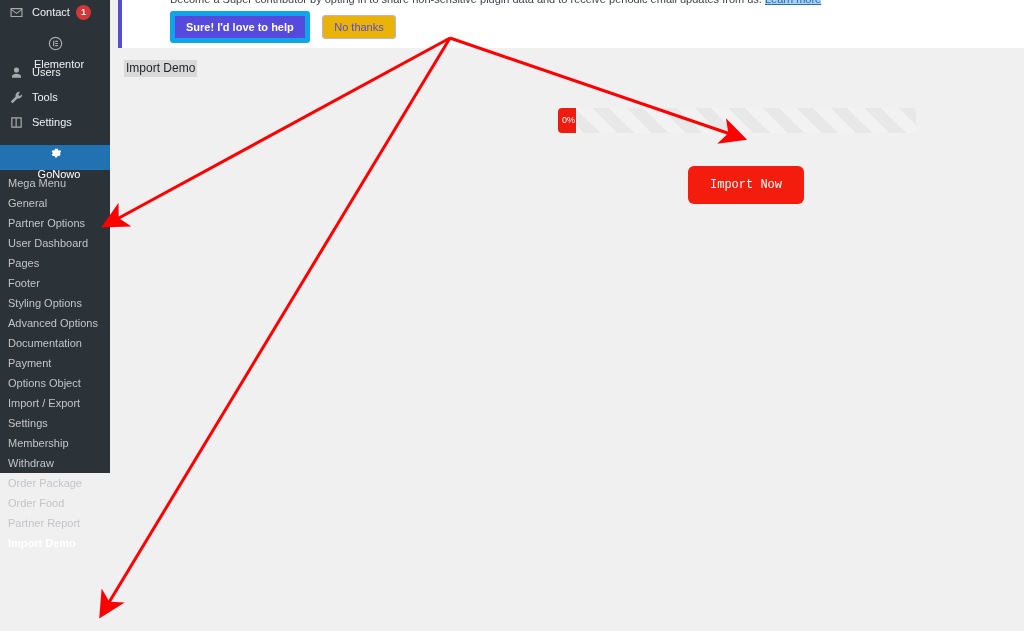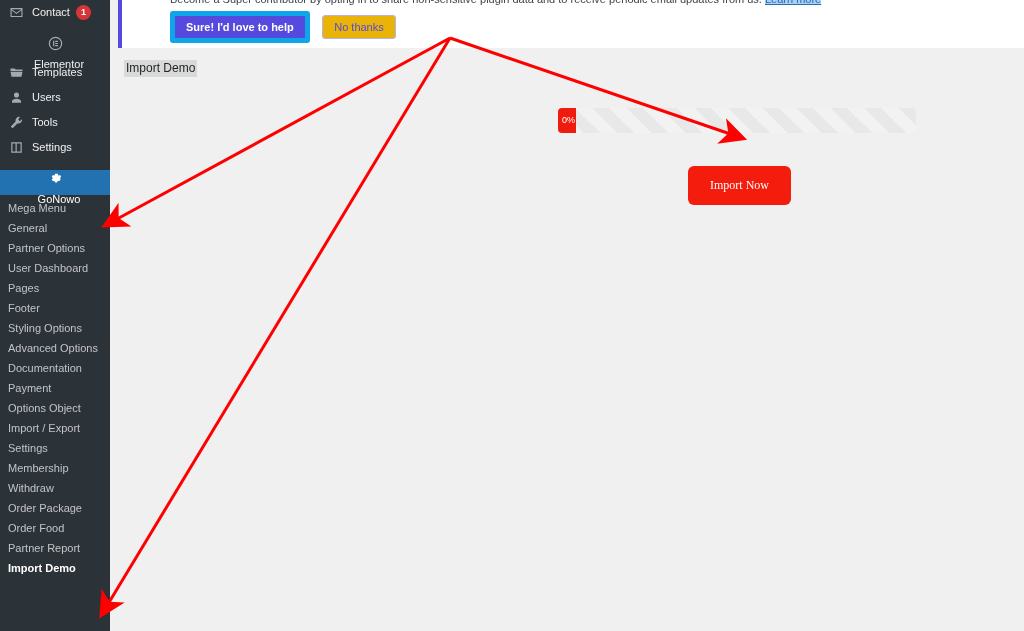--- a/index.html
+++ b/index.html
@@ -5,21 +5,21 @@
   html,body{margin:0;padding:0;}
   body{
     width:1024px;height:631px;overflow:hidden;position:relative;
     background:#f0f0f1;
     font-family:"Liberation Sans", sans-serif;
     -webkit-font-smoothing:antialiased;
   }
 
   
   #adminmenu{
-    position:absolute;left:0;top:0;width:110px;height:631px;
+    position:absolute;left:0;top:0;width:110px;height:473px;
     background:#2c3338;
     z-index:5;
   }
   .menu-top{
     position:relative;display:flex;align-items:center;
     height:25px;padding-left:8px;color:#f0f0f1;
     font-size:11px;line-height:25px;white-space:nowrap;
   }
   .menu-top .mi{
     width:17px;height:17px;margin-right:7px;flex:0 0 17px;
@@ -122,21 +122,21 @@
   .progress-label{
     font-size:9px;color:#fff;white-space:nowrap;line-height:25px;
     position:absolute;left:4px;top:0;
   }
 
   
   .import-btn{
     position:absolute;left:578px;top:166px;
     background:#f41c0c;color:#fff;border:0;border-radius:6px;
     font-size:12px;padding:12px 22px;cursor:pointer;
-    font-family:Liberation Serif, serif;
+    font-family:Liberation Mono, monospace;
   }
 
   
   #annotations{
     position:absolute;left:0;top:0;width:1024px;height:631px;
     pointer-events:none;z-index:50;
   }
 </style>
 </head>
 <body>
@@ -159,30 +159,20 @@
     <span class="mi">
       <span class="ic">
           <svg viewBox="0 0 20 20">
             <path d="M10 1a9 9 0 100 18 9 9 0 000-18zm0 1.6a7.4 7.4 0 110 14.8 7.4 7.4 0 010-14.8zM6.8 6.4h1.6v7.2H6.8V6.4zm2.8 0h3.6V8H9.6V6.4zm0 2.8h3.6v1.6H9.6V9.2zm0 2.8h3.6v1.6H9.6V12z"></path>
           </svg>
         </span>
     </span>
     <span class="mlabel">Elementor</span>
   </div>
 
-  <div class="menu-top">
-    <span class="mi">
-      <span class="ic">
-          <svg viewBox="0 0 20 20">
-            <path d="M2 4.5h5.4l1.4 1.6H18v2H2v-3.6zm0 4.4h16l-1.4 6.6H3.4L2 8.9z"></path>
-          </svg>
-        </span>
-    </span>
-    <span class="mlabel">Templates</span>
-  </div>
 
 
 
   <div class="menu-top">
     <span class="mi">
       <span class="ic">
           <svg viewBox="0 0 20 20">
             <path d="M10 10a3.4 3.4 0 100-6.8A3.4 3.4 0 0010 10zm0 1.6c-2.9 0-6 1.4-6 3.2V17h12v-2.2c0-1.8-3.1-3.2-6-3.2z"></path>
           </svg>
         </span>

